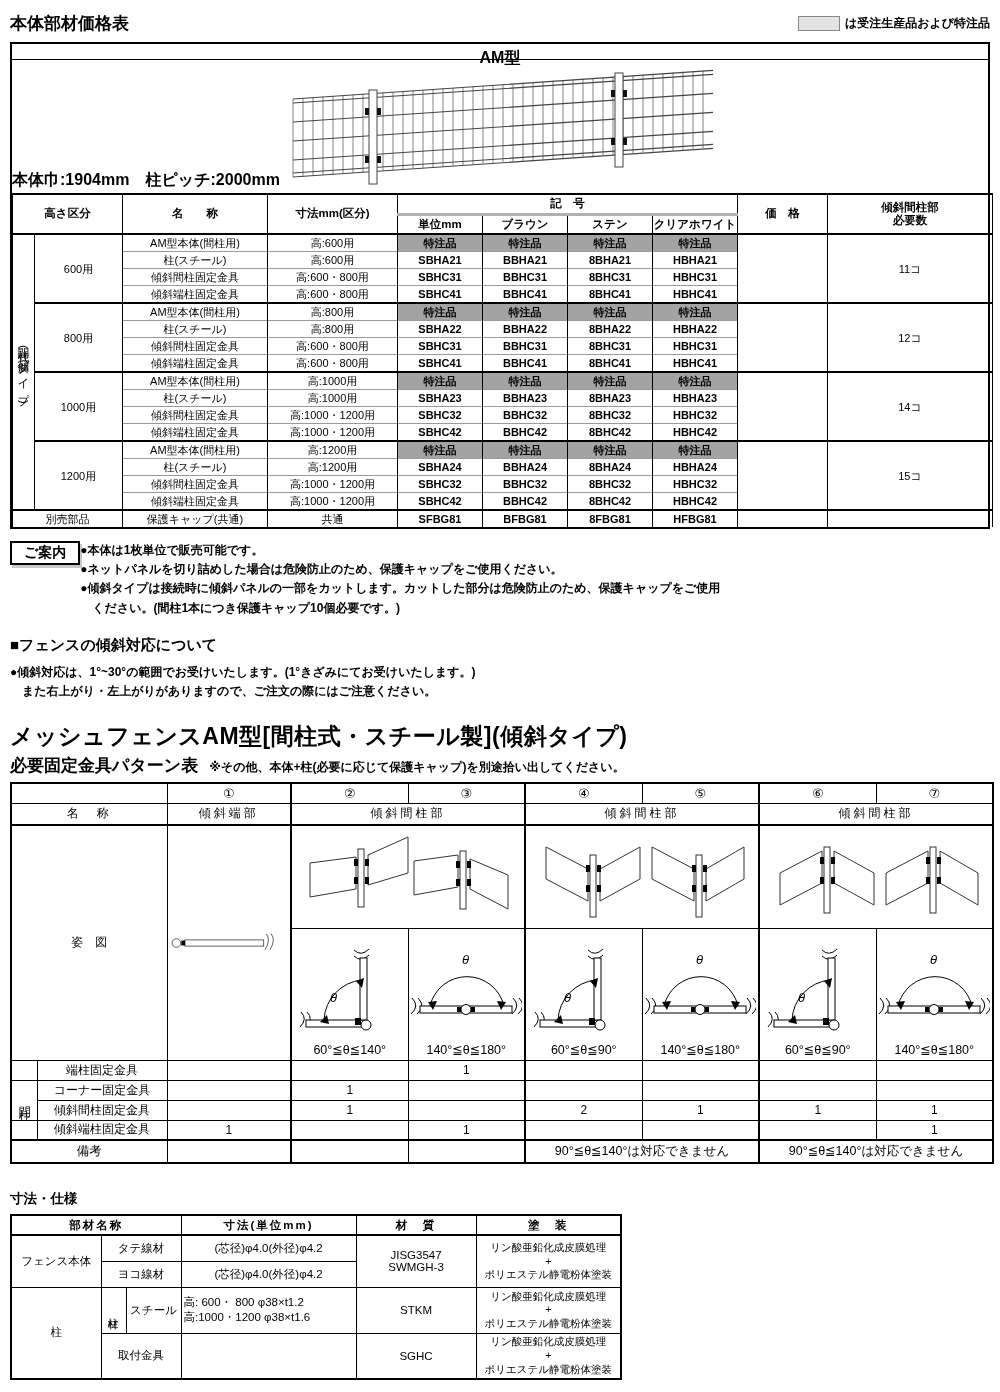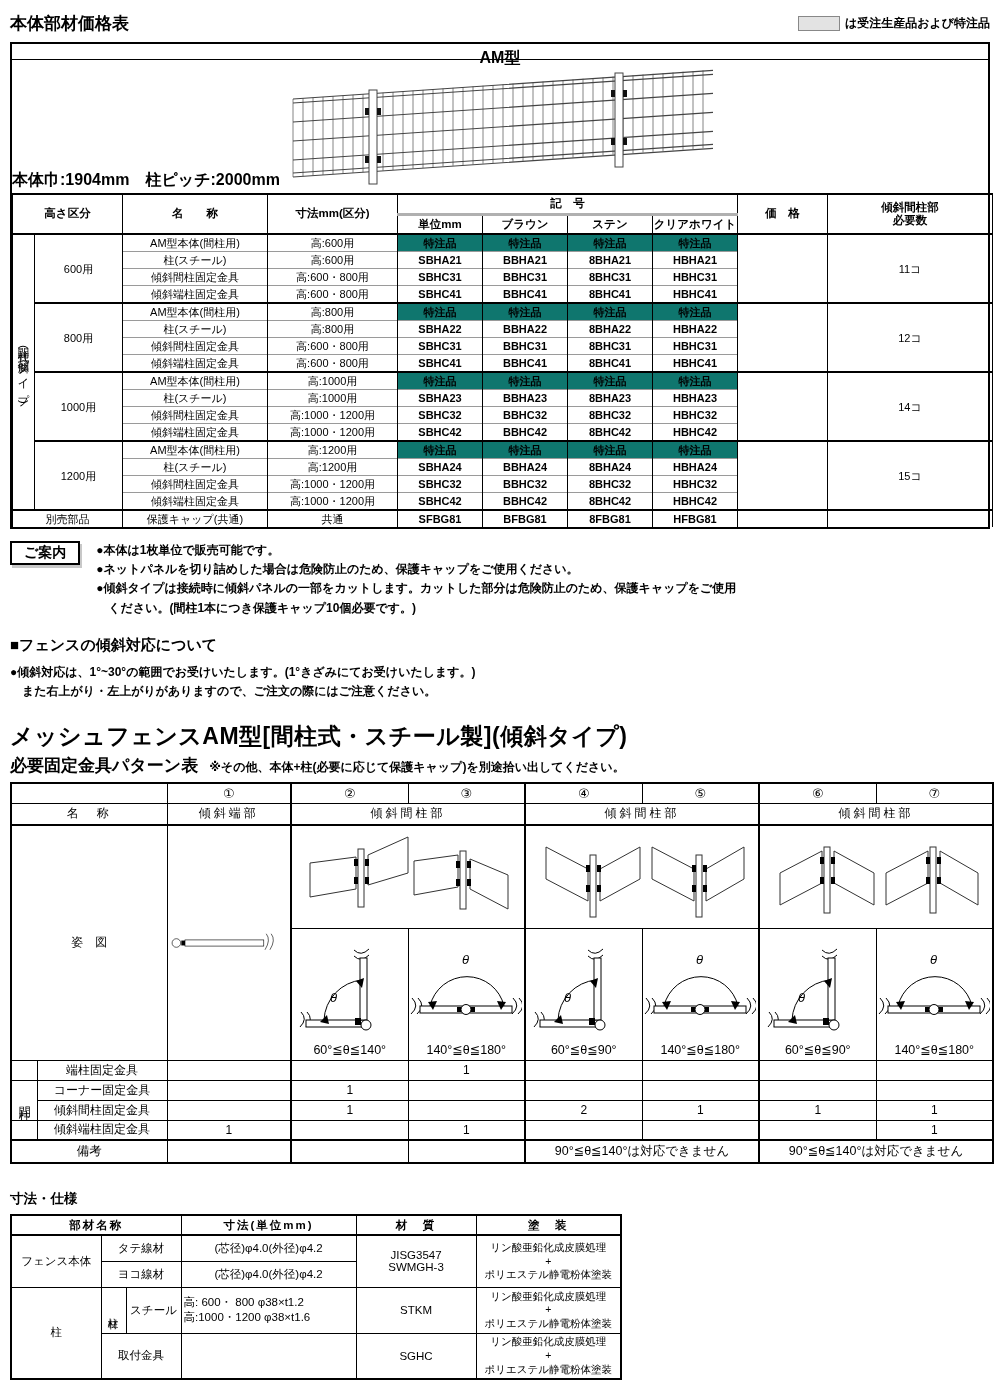--- a/index.html
+++ b/index.html
@@ -21,26 +21,26 @@
   .illus svg{display:block;margin:0 auto}
   .dims{position:absolute;left:0;bottom:2px;font-size:16px;font-weight:bold}
 
   table.pt{border-collapse:collapse;width:100%;table-layout:fixed;font-size:11px;border-top:2px solid #000}
   .pt th{border:1px solid #000;font-weight:bold;padding:0;font-size:11.5px;height:20px;line-height:1.15}
   .pt th.kigo{border-bottom:3px solid #b0b0b0}
   .pt td{border-left:1px solid #000;border-right:1px solid #000;border-top:1px solid #9a9a9a;
          padding:0;text-align:center;height:16px;line-height:16px;overflow:hidden;white-space:nowrap}
   .pt tr.g0>td{border-top:2px solid #000}
   .pt td.cd{font-weight:bold}
-  .pt td.sp{background:#0f766e;font-weight:bold}
+  .pt td.sp{background:#a3a3a3;font-weight:bold}
   .pt td.vside{writing-mode:vertical-rl;font-size:11.5px;letter-spacing:2px;line-height:20px}
   .pre{white-space:pre-line}
 
   
-  .notice{display:flex;gap:16px;margin:12px 0 0;align-items:flex-start}
+  .notice{display:flex;margin:12px 0 0;align-items:flex-start}
   .notice-label{border:2px solid #000;box-shadow:2px 3px 0 #c8c8c8;padding:1px 12px;font-size:14px;font-weight:bold;white-space:nowrap}
   .notice-items{font-size:12px;line-height:1.6;font-weight:bold}
   .notice-items div{white-space:pre-line}
 
   
   .slope-title{font-size:15px;font-weight:bold;margin:18px 0 8px}
   .slope-lines{font-size:12px;line-height:1.6;font-weight:bold}
 
   
   .big-title{font-size:23px;font-weight:bold;margin:20px 0 2px;letter-spacing:0.5px}

